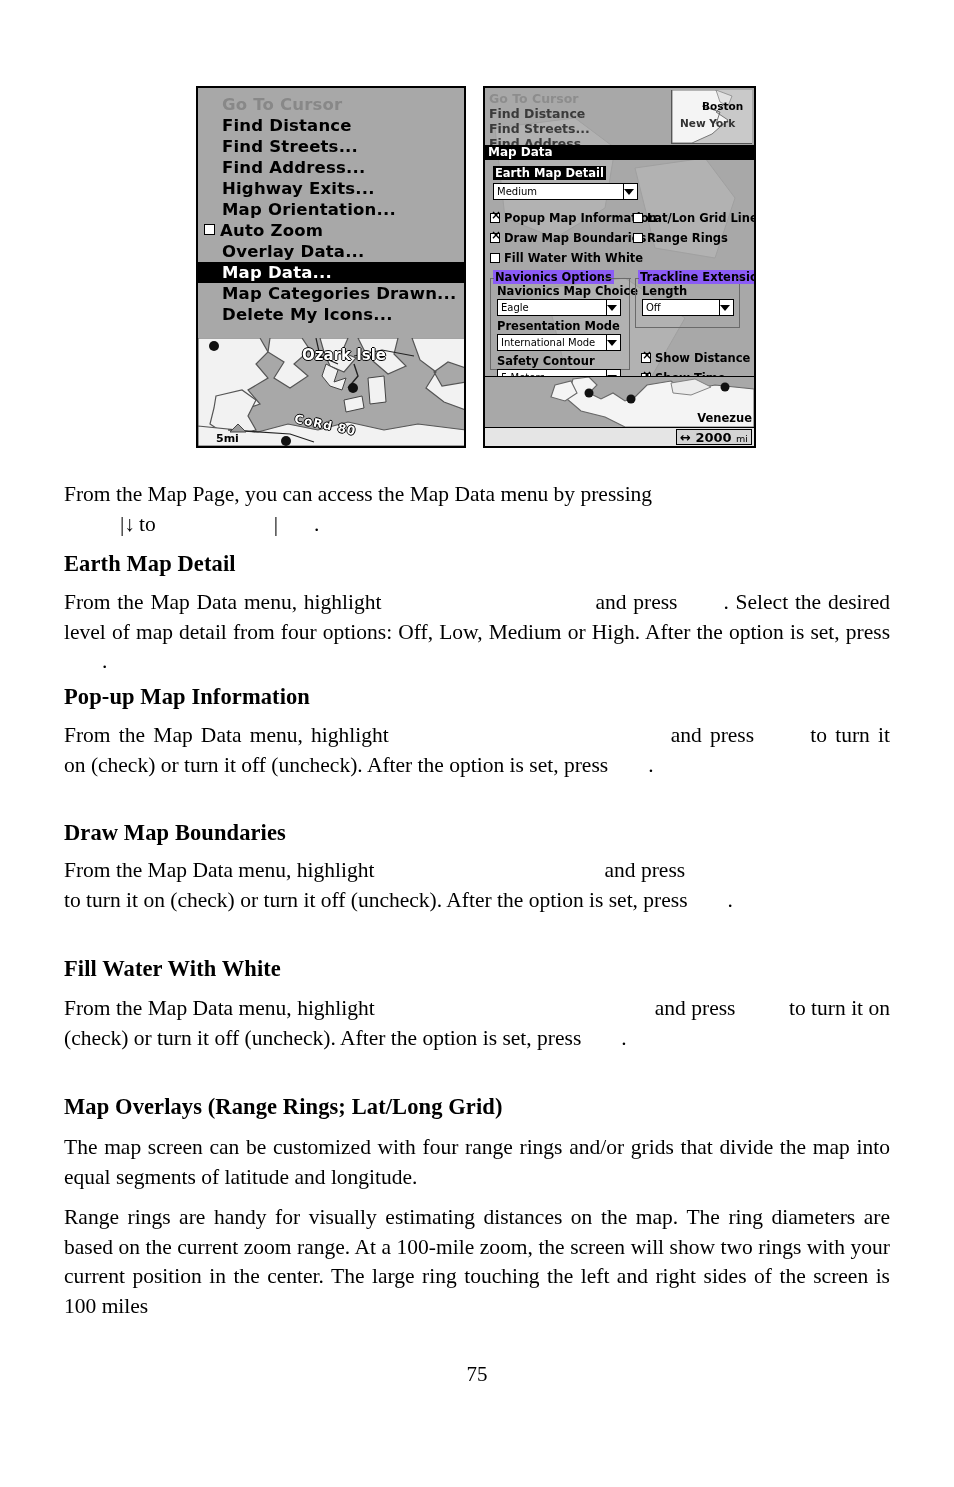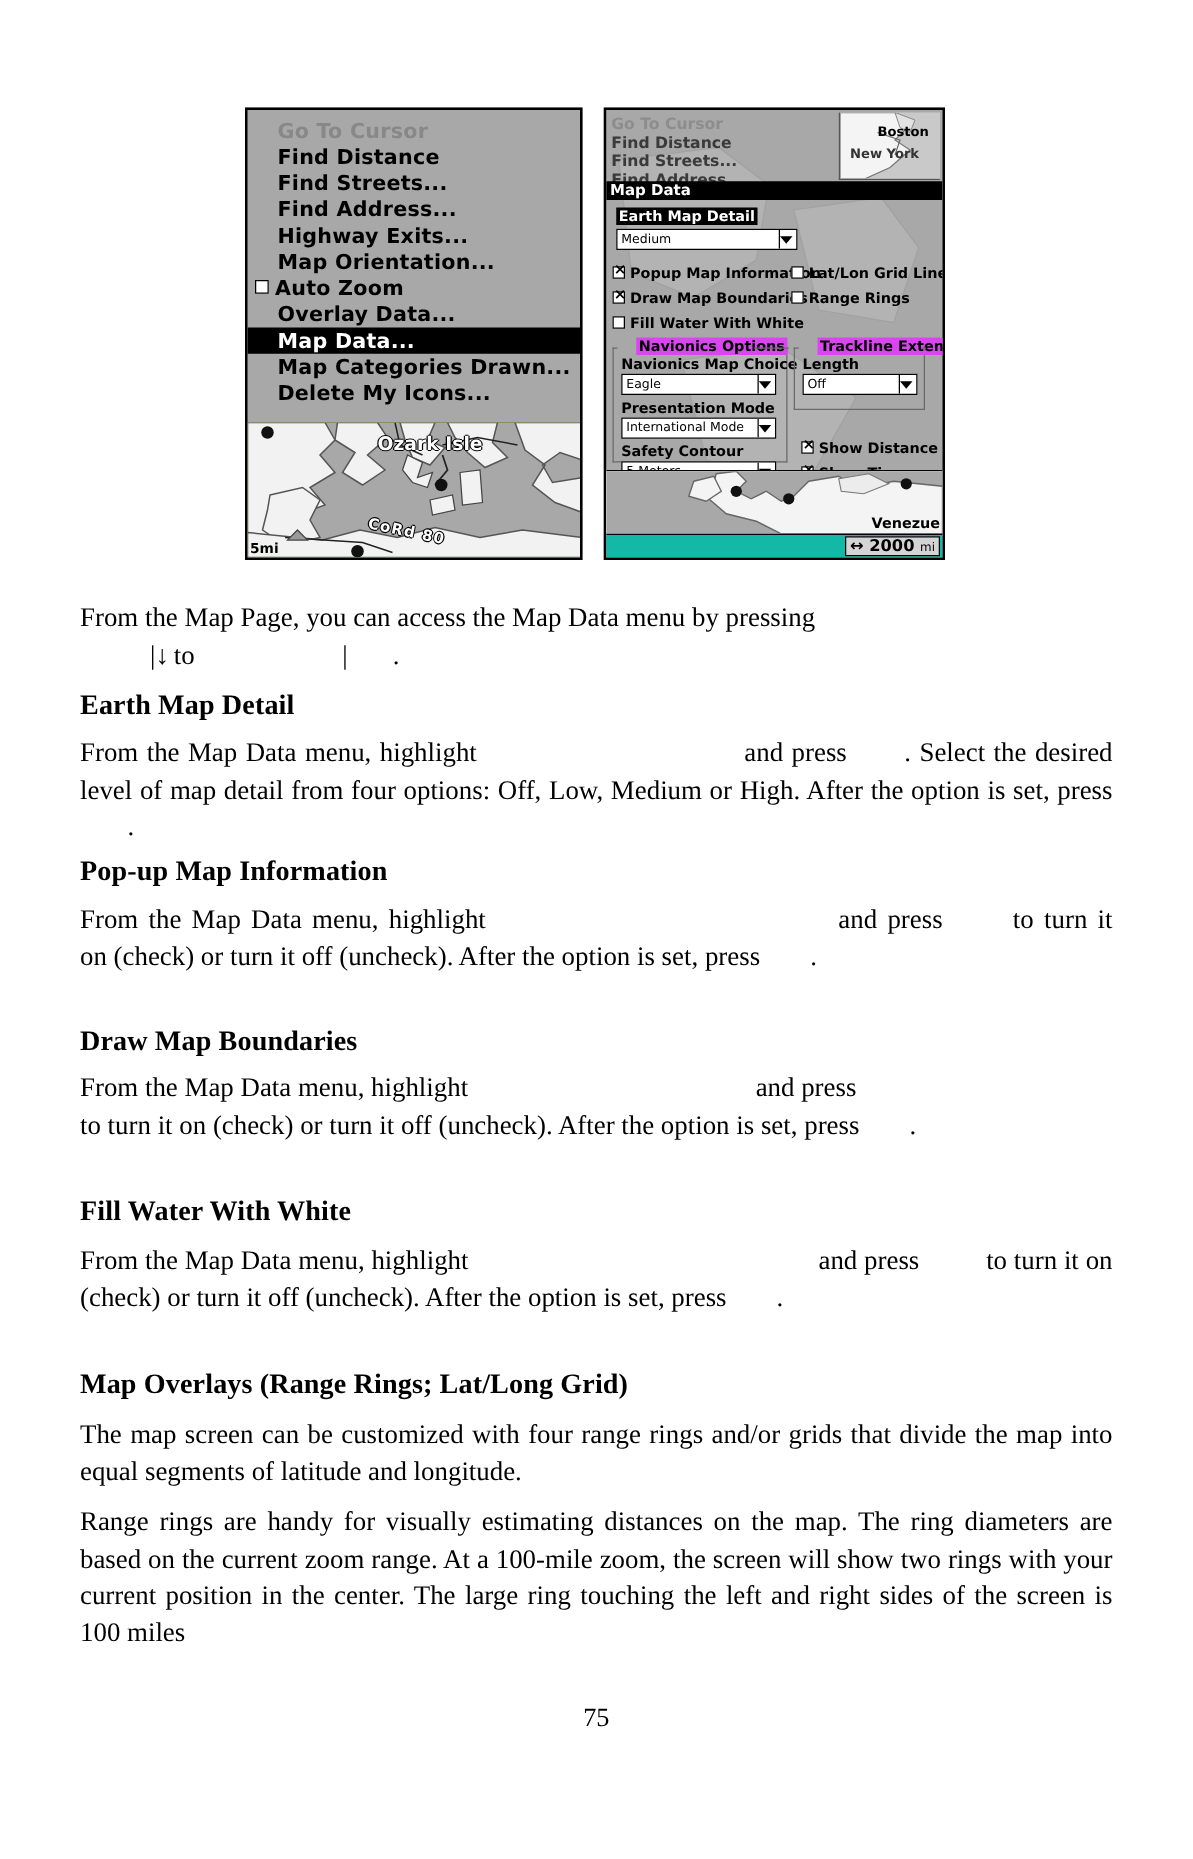--- a/index.html
+++ b/index.html
@@ -84,21 +84,21 @@
     position: absolute;
     left: 0;
     bottom: 0;
     width: 100%;
     height: 108px;
     background: #4d7c0f;
     overflow: hidden;
   }
   .scale-left {
     position: absolute;
-    left: 2px;
+    left: 18px;
     bottom: 1px;
     font-size: 11px;
     font-family: "DejaVu Sans", sans-serif;
     color: #000;
     font-weight: bold;
   }
   .isle-label {
     position: absolute;
     left: 104px;
     top: 8px;
@@ -265,62 +265,62 @@
 
   .group-box {
     position: absolute;
     border: 1.5px solid #6a6a6a;
     border-top: none;
     box-sizing: border-box;
   }
   .group-title {
     position: absolute;
     top: -8px;
-    left: 18px;
+    left: 2px;
     font-size: 11.5px;
     font-weight: bold;
     font-family: "DejaVu Sans", sans-serif;
-    background: #d946ef;
+    background: #8b5cf6;
     padding: 0 2px;
     white-space: nowrap;
     text-align: center;
   }
   .group-top-l, .group-top-r {
     position: absolute;
     top: 0;
     height: 0;
     border-top: 1.5px solid #6a6a6a;
   }
 
   .map-right {
     position: absolute;
     left: 0;
     bottom: 19px;
     width: 100%;
     height: 50px;
-    background: #ffffff;
+    background: #ec4899;
     border-top: 1.5px solid #000;
     overflow: hidden;
   }
   .country-label {
     position: absolute;
     right: 2px;
     bottom: 2px;
     font-size: 11.5px;
     font-weight: bold;
     font-family: "DejaVu Sans", sans-serif;
     color: #000;
   }
   .zoom-bar {
     position: absolute;
     left: 0;
     bottom: 0;
     width: 100%;
     height: 19px;
-    background: #14b8a6;
+    background: #e5e5e5;
     border-top: 1.5px solid #000;
     box-sizing: border-box;
   }
   .zoom-box {
     position: absolute;
     right: 2px;
     top: 1px;
     height: 16px;
     line-height: 15px;
     background: #d4d4d4;

